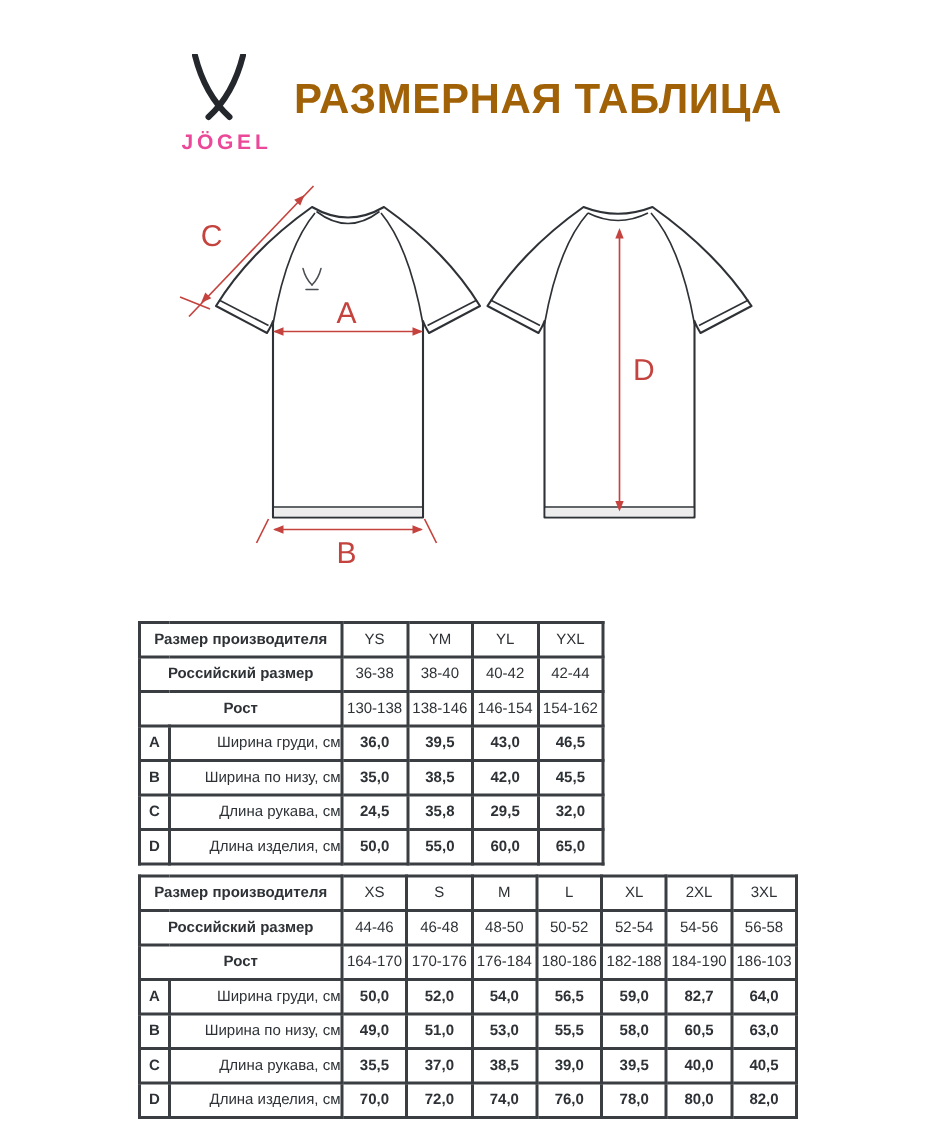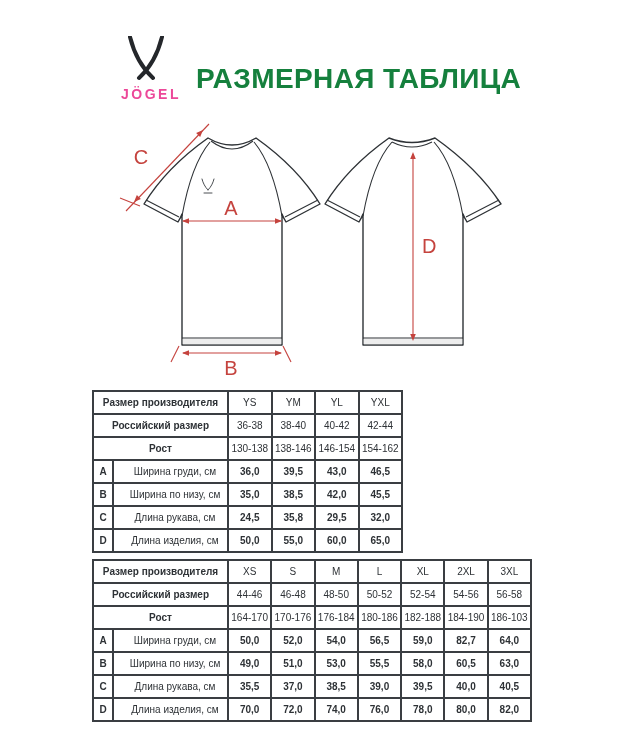--- a/index.html
+++ b/index.html
@@ -5,46 +5,46 @@
   html,body{margin:0;padding:0;background:#ffffff;}
   #page{position:relative;width:624px;height:750px;background:#ffffff;overflow:hidden;
         font-family:"Liberation Sans",sans-serif;color:#26292d;}
 
   
   #brand{position:absolute;left:108px;top:36px;width:86px;height:68px;}
   #brand svg{position:absolute;left:18px;top:0;}
   #brand .brand-text{position:absolute;left:0;top:50px;width:86px;text-align:center;
         font-size:14px;font-weight:bold;letter-spacing:2.5px;color:#ec4899;}
   #page-title{position:absolute;left:196px;top:50px;font-size:28px;font-weight:bold;
-        letter-spacing:.4px;color:#15803d;white-space:nowrap;margin-top:13px;}
+        letter-spacing:.4px;color:#a16207;white-space:nowrap;}
 
   
   #diagram{position:absolute;left:82px;top:110px;width:460px;height:278px;}
   .shirt{fill:#ffffff;stroke:#2e3236;stroke-width:1.4;stroke-linejoin:round;}
   .seam{fill:none;stroke:#2e3236;stroke-width:1.1;}
   .hemband{fill:#ededed;stroke:none;}
   .mini-logo{fill:none;stroke:#4a4e52;stroke-width:1;stroke-linecap:round;}
   .red-line{fill:none;stroke:#c5433e;stroke-width:1.1;}
   .red-fill{fill:#c5433e;}
   .red-label{fill:#c5433e;font-family:"Liberation Sans",sans-serif;font-size:20px;}
 
   
   table.size-table{position:absolute;left:92px;border-collapse:collapse;table-layout:fixed;
-        background:#ffffff;}
+        background:#ffffff;margin-top:24px;}
   #size-table-0{top:390px;width:311px;}
   #size-table-1{top:559px;width:440px;}
   table.size-table col.col-letter{width:20px;}
   table.size-table col.col-label{width:115px;}
   table.size-table th,table.size-table td{border:2px solid #3a3e42;height:21px;padding:0;
         font-size:10px;text-align:center;vertical-align:middle;color:#2e3236;
         font-family:"Liberation Sans",sans-serif;overflow:hidden;white-space:nowrap;}
   table.size-table th.hlabel{font-weight:bold;}
   table.size-table td.hval{font-weight:normal;}
   table.size-table td.letter{font-weight:bold;}
-  table.size-table td.rlabel{text-align:center;padding-left:9px;font-weight:normal;}
+  table.size-table td.rlabel{text-align:right;padding-left:9px;font-weight:normal;}
   table.size-table td.val{font-weight:bold;}
 </style>
 </head>
 <body>
 
 <div id="page">
 
   <div id="brand">
     <svg width="40" height="46" viewBox="0 0 40 46">
       <path d="M4,1 C8,17 16,32 27,42" fill="none" stroke="#24272b" stroke-width="4" stroke-linecap="round"></path>

